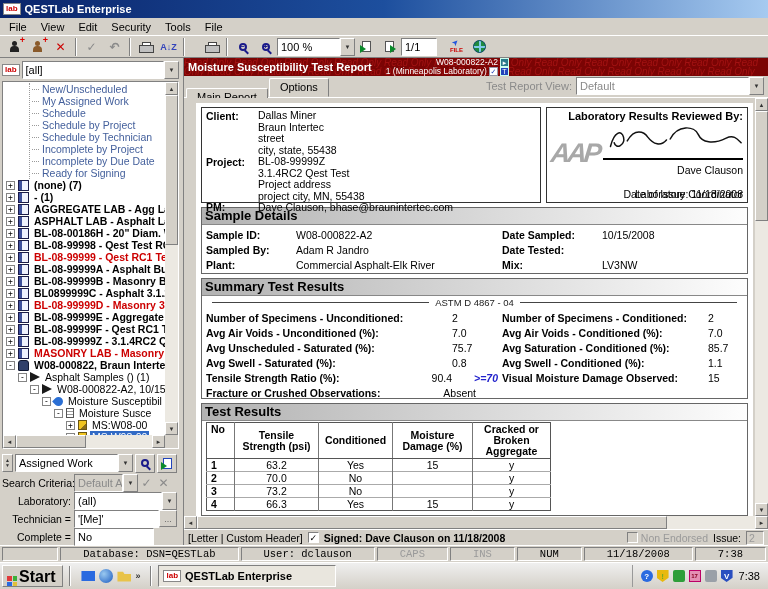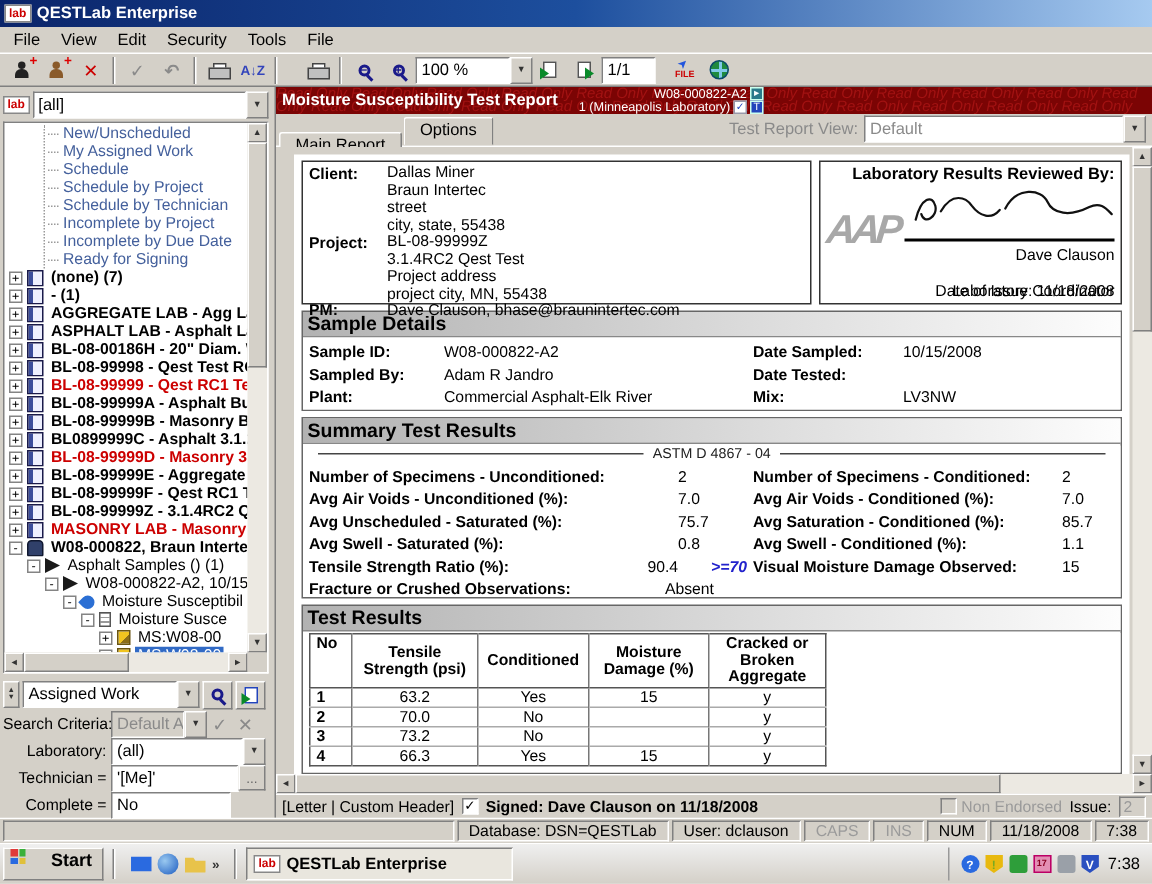--- a/index.html
+++ b/index.html
@@ -183,27 +183,27 @@
   .rep-footer { height:16px; display:flex; align-items:center; gap:5px; padding:0 4px; background:#d4d0c8; border-top:1px solid #fff; font-size:10.5px; }
   .chk { width:11px; height:11px; background:#fff; border:1px solid; border-color:#808080 #fff #fff #808080;
     display:flex; align-items:center; justify-content:center; font-size:9px; font-weight:bold; color:#000; }
   .signed { font-weight:bold; }
   .nonendorsed { margin-left:auto; display:flex; align-items:center; gap:3px; color:#9a9a9a; }
   .issue-box { width:18px; height:14px; background:#d4d0c8; border:1px solid; border-color:#808080 #fff #fff #808080;
     display:flex; align-items:center; padding-left:2px; color:#9a9a9a; }
 
   
   .statusbar { height:17px; display:flex; align-items:center; gap:2px; padding:1px 2px; background:#d4d0c8; border-top:1px solid #fff; font-size:10.5px; }
-  .seg { height:14px; border:1px solid; border-color:#808080 #fff #fff #808080; display:flex; align-items:center; padding:0 7px; white-space:nowrap; }
+  .seg { height:14px; border:1px solid; border-color:#808080 #fff #fff #808080; display:flex; align-items:center; padding:0 22px; white-space:nowrap;font-family:Liberation Mono, monospace; }
   .seg.spacer { flex:1; }
   .seg.dim { color:#9a9a9a; }
 
   
   .taskbar { height:27px; background:linear-gradient(#efefef,#d4d0c8); border-top:1px solid #fff; display:flex; align-items:center; gap:3px; padding:0 2px; }
-  .startbtn { height:22px; display:flex; align-items:flex-start; gap:17px; padding:0 7px 0 4px; font-weight:bold; font-size:12px; }
+  .startbtn { height:22px; display:flex; align-items:flex-end; gap:2px; padding:0 7px 0 4px; font-weight:bold; font-size:16px; }
   .winflag { width:10px; height:10px; display:grid; grid-template:1fr 1fr / 1fr 1fr; gap:1px; }
   .winflag i:nth-child(1){background:#e03a3a}.winflag i:nth-child(2){background:#3ab03a}
   .winflag i:nth-child(3){background:#2a6ae0}.winflag i:nth-child(4){background:#e0c03a}
   .ql { display:flex; align-items:center; gap:4px; padding:0 4px; }
   .ql-icon { width:14px; height:14px; border-radius:2px; }
   .qi-mail { background:#2a6ae0; clip-path:polygon(0 15%,100% 15%,100% 85%,0 85%); }
   .qi-ie { background:radial-gradient(circle at 35% 35%,#9ac9f0,#1a5ac0); border-radius:50%; }
   .qi-folder { background:#e8c34a; clip-path:polygon(0 20%,40% 20%,50% 35%,100% 35%,100% 90%,0 90%); }
   .chev { font-size:9px; color:#333; font-weight:bold; }
   .taskbtn { height:22px; width:178px; display:flex; align-items:center; gap:4px; padding:0 4px; font-weight:bold;

